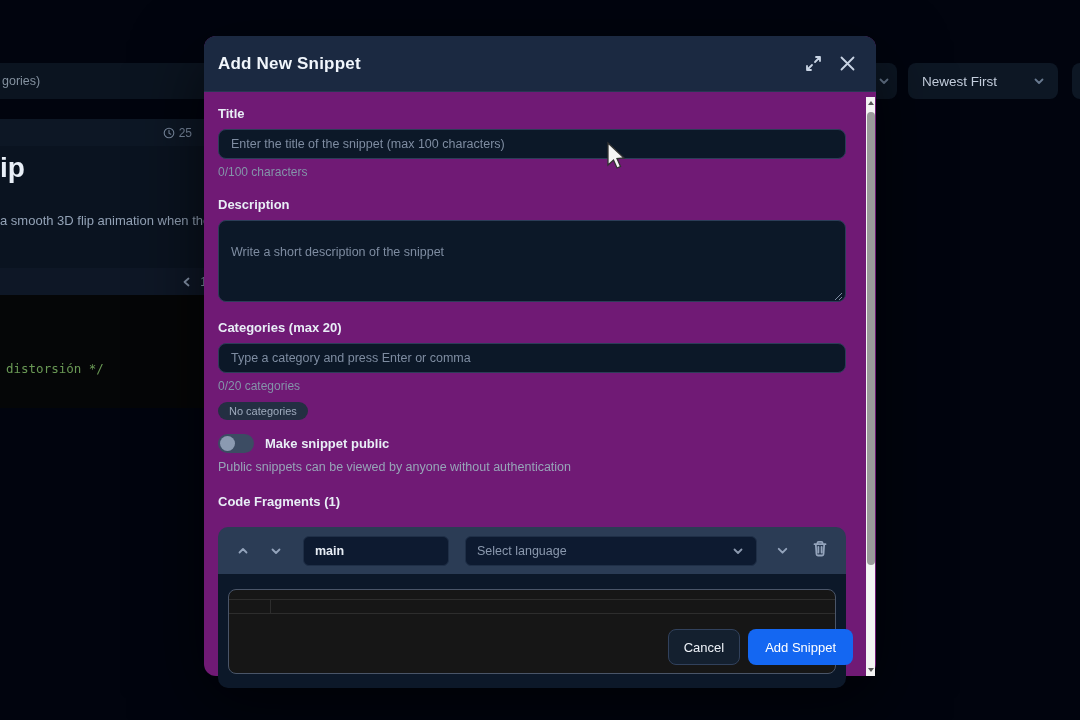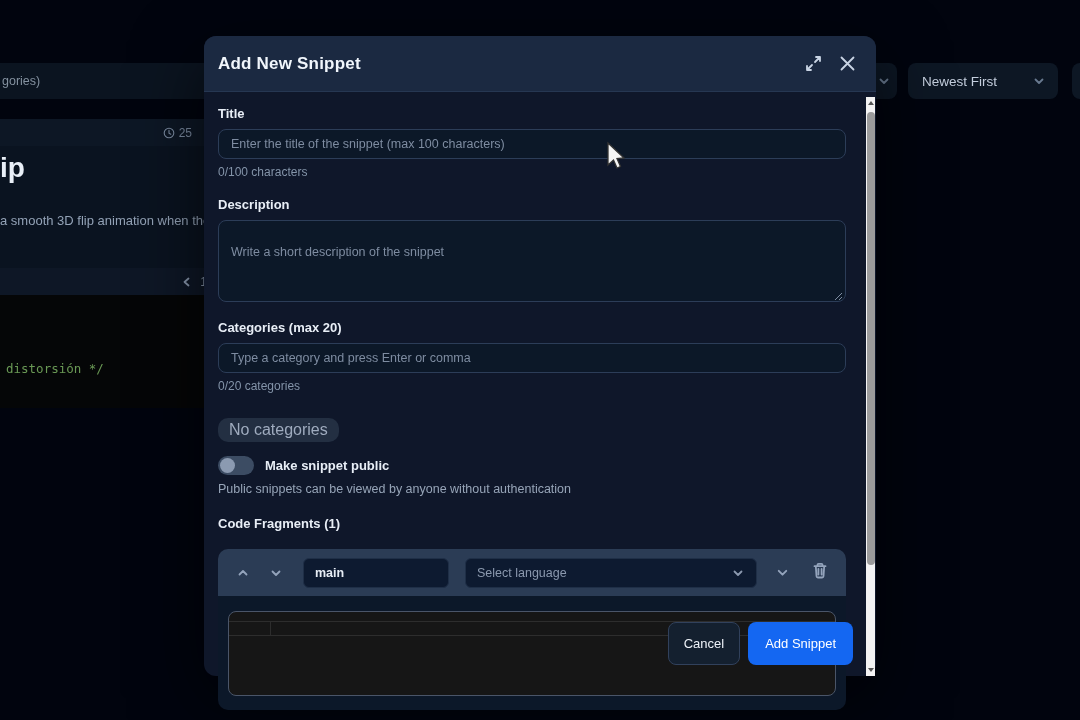--- a/index.html
+++ b/index.html
@@ -23,35 +23,35 @@
   .pagerbar .num { font-size:12px; margin-right:-3px; }
   .codepanel { left:0; top:295px; width:204px; height:113px; background:#050607; }
   .codepanel code { position:absolute; left:6px; top:66px; font-family:"DejaVu Sans Mono", monospace; font-size:12.5px; color:#6a9955; }
   .dd-sliver-l { left:876px; top:63px; width:21px; height:36px; background:#0c1623; border-radius:0 8px 8px 0; display:flex; align-items:center; }
   .sort-dd { left:908px; top:63px; width:150px; height:36px; background:#0d1724; border-radius:8px; display:flex; align-items:center; padding:0 12px 0 14px; }
   .sort-dd span { flex:1; color:#c4cedd; font-size:13.5px; }
   .dd-sliver-r { left:1072px; top:63px; width:8px; height:36px; background:#0d1724; border-radius:8px 0 0 8px; }
   .chev { stroke:#68798f; stroke-width:1.8; fill:none; stroke-linecap:round; stroke-linejoin:round; }
 
   
-  .modal { left:204px; top:36px; width:672px; height:640px; background:#0f172a; border-radius:12px; box-shadow:0 24px 70px rgba(0,0,0,.65); }
+  .modal { left:204px; top:36px; width:672px; height:640px; background:#701a75; border-radius:12px; box-shadow:0 24px 70px rgba(0,0,0,.65); }
   .modal-header { height:56px; background:#1b2941; border-radius:12px 12px 0 0; border-bottom:1px solid #263752; display:flex; align-items:center; padding:0 20px 0 14px; }
   .modal-header h1 { flex:1; font-size:17px; font-weight:700; color:#f1f6fc; letter-spacing:.2px; }
   .hicon { width:18px; height:18px; margin-left:16px; cursor:pointer; display:flex; align-items:center; justify-content:center; }
   .hicon svg { stroke:#c9d4e4; stroke-width:1.8; fill:none; stroke-linecap:round; stroke-linejoin:round; }
 
   .modal-body { padding:0 30px 0 14px; position:relative; }
   .field-label { font-size:13px; font-weight:700; color:#e8eef6; margin:14px 0 8px; }
   .tinput { width:100%; height:30px; background:#0c1828; border:1px solid #2c3d58; border-radius:8px; padding:0 12px; font-size:12.5px; color:#e6ecf4; font-family:"Liberation Sans", sans-serif; outline:none; }
   .tinput::placeholder, textarea::placeholder { color:#7e8ca1; }
   textarea.tarea { width:100%; height:82px; background:#0c1828; border:1px solid #2c3d58; border-radius:8px; padding:24px 12px; font-size:12.5px; color:#e6ecf4; resize:none; font-family:"Liberation Sans", sans-serif; outline:none; }
   .tarea-wrap { position:relative; }
   .resize-grip { position:absolute; right:3px; bottom:5px; }
   .counter { font-size:12px; color:#8494a9; margin-top:6px; }
-  .badge { display:inline-block; margin-top:25px; background:#232f42; color:#9fabbe; font-size:16px; padding:3px 11px; border-radius:10px;text-align:right; }
+  .badge { display:inline-block; margin-top:9px; background:#232f42; color:#9fabbe; font-size:11px; padding:3px 11px; border-radius:10px;text-align:right; }
 
   .toggle-row { display:flex; align-items:center; gap:11px; margin-top:14px; }
   .toggle { width:36px; height:19px; background:#3c4c63; border-radius:10px; position:relative; cursor:pointer; flex:0 0 auto; }
   .toggle .knob { position:absolute; left:2px; top:2px; width:15px; height:15px; border-radius:50%; background:#8b9ab1; }
   .toggle-label { font-size:13px; font-weight:700; color:#e8eef6; }
   .help-text { font-size:12.5px; color:#97a5b8; margin-top:7px; }
 
   .frag-label { margin:20px 0 18px; }
   .frag-card { border-radius:10px; }
   .frag-toolbar { height:47px; background:#2b3c55; border-radius:10px 10px 0 0; display:flex; align-items:center; padding:0 18px 0 14px; }
@@ -63,21 +63,21 @@
   .lang-select span { flex:1; font-size:12.5px; color:#8b99ae; }
   .tail { margin-left:auto; display:flex; align-items:center; gap:19px; }
   .trash svg { stroke:#dfe6ef; stroke-width:1.5; fill:none; stroke-linecap:round; stroke-linejoin:round; }
   .frag-body { background:#0c1829; border-radius:0 0 10px 10px; padding:15px 10px 14px; height:114px; }
   .editor { height:100%; background:#161616; border:1px solid #4a5568; border-radius:8px; overflow:hidden; }
   .ed-top { height:10px; border-bottom:1px solid #2d2d2d; }
   .ed-row { height:14px; border-bottom:1px solid #2d2d2d; display:flex; }
   .ed-gutter { width:42px; border-right:1px solid #2d2d2d; }
 
   .modal-footer { position:absolute; right:23px; bottom:11px; display:flex; gap:8px; }
-  .btn { height:43px; border-radius:8px; font-size:13px; display:flex; align-items:center; padding:0 15px; cursor:pointer; font-family:"Liberation Sans", sans-serif; }
+  .btn { height:36px; border-radius:8px; font-size:13px; display:flex; align-items:center; padding:0 15px; cursor:pointer; font-family:"Liberation Sans", sans-serif; }
   .btn-cancel { background:#14202f; border:1px solid #31415c; color:#eef2f8; }
   .btn-primary { background:#1467f2; border:none; color:#ffffff; font-weight:400; padding:0 17px; }
 
   
   .sbar { position:absolute; top:61px; right:1px; bottom:0; width:9px; background:#f3f3f3; }
   .sbar .s-up, .sbar .s-down { position:absolute; left:0; width:9px; height:12px; display:flex; align-items:center; justify-content:center; }
   .s-up { top:0; } .s-down { bottom:0; }
   .tri-up { width:0; height:0; border-left:3px solid transparent; border-right:3px solid transparent; border-bottom:4px solid #555; }
   .tri-down { width:0; height:0; border-left:3px solid transparent; border-right:3px solid transparent; border-top:4px solid #555; }
   .s-thumb { position:absolute; left:0.5px; top:15px; width:8px; height:453px; background:#9a9a9a; border-radius:4px; }

